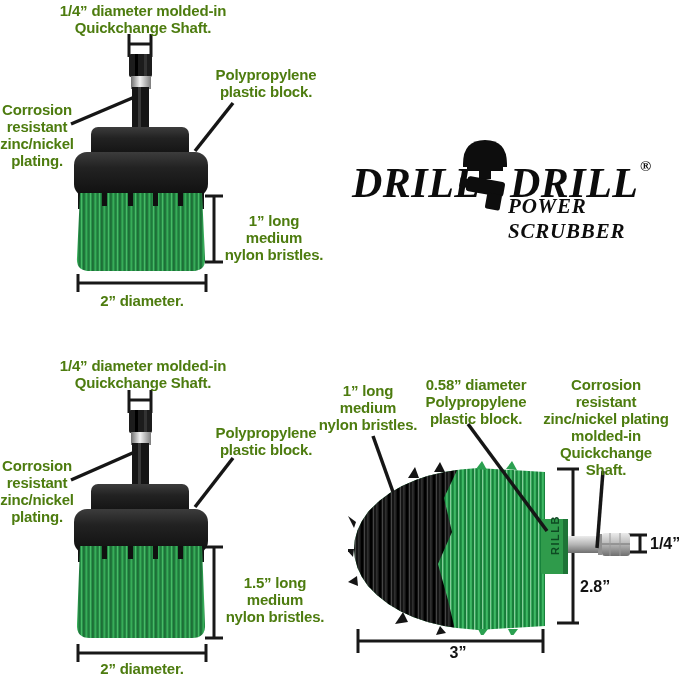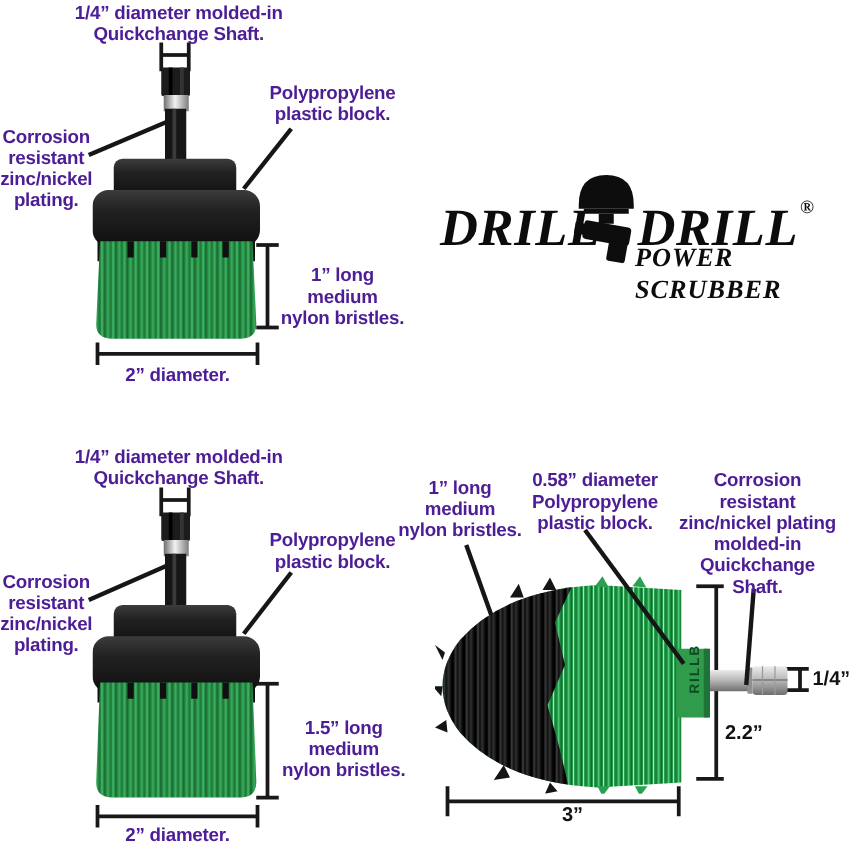--- a/index.html
+++ b/index.html
@@ -1,21 +1,21 @@
 <!DOCTYPE html>
 <html><head>
 <meta charset="utf-8">
 <style>
   html,body{margin:0;padding:0;}
   body{width:679px;height:678px;background:#ffffff;font-family:"Liberation Sans",sans-serif;}
   .canvas{position:absolute;left:0;top:0;width:679px;height:678px;background:#fff;overflow:hidden;}
   svg.abs{position:absolute;}
   .z0{z-index:1;} .z1{z-index:2;} .z2{z-index:3;}
   .lbl{position:absolute;z-index:5;white-space:pre-line;text-align:center;
-       font-size:15px;line-height:1.14;font-weight:600;color:#4c1d95;letter-spacing:-0.2px;}
+       font-size:15px;line-height:1.14;font-weight:600;color:#4d7c0f;letter-spacing:-0.2px;}
   .dimtxt{position:absolute;z-index:5;font-size:16px;font-weight:600;color:#131313;white-space:nowrap;text-align:center;}
   .logo{position:absolute;left:346px;top:136px;width:334px;height:80px;z-index:5;
         font-family:"Liberation Serif",serif;color:#0c0c0c;}
   .logo-word{position:absolute;font-style:italic;font-weight:700;font-size:42px;line-height:1;letter-spacing:0.5px;}
   .logo-reg{position:absolute;font-size:15px;font-weight:700;}
   .logo-tag{position:absolute;font-style:italic;font-weight:700;font-size:21px;letter-spacing:0.8px;}
   .dline{stroke:#181818;stroke-width:3;fill:none;}
   .lline{stroke:#161616;stroke-width:3.5;fill:none;}
 </style>
 </head>
@@ -260,21 +260,21 @@
 nylon bristles.</div>
   <div class="lbl" style="left:423px;top:376px;width:106px">0.58” diameter
 Polypropylene
 plastic block.</div>
   <div class="lbl" style="left:540px;top:376px;width:132px">Corrosion resistant
 zinc/nickel plating
 molded-in
 Quickchange
 Shaft.</div>
   <div class="dimtxt" style="left:650px;top:535px">1/4”</div>
-  <div class="dimtxt" style="left:580px;top:578px">2.2”</div>
+  <div class="dimtxt" style="left:580px;top:578px">2.8”</div>
   <div class="dimtxt" style="left:445px;top:644px;width:26px;text-align:center">3”</div>
 
   <div class="logo">
     <span class="logo-word" style="left:6px;top:26px">DRILL</span>
     <svg style="position:absolute;left:108px;top:1px" width="62" height="74" viewBox="0 0 62 74">
       <path d="M9,27 Q9,3 31,3 Q53,3 53,27 L53,30 L9,30 Z" fill="#0d0d0d"></path>
       <rect x="13" y="30" width="36" height="4" fill="#0d0d0d"></rect>
       <rect x="25" y="34" width="12" height="8" fill="#0d0d0d"></rect>
       <g transform="rotate(10 31 52)" fill="#0d0d0d">
         <rect x="12" y="42" width="38" height="15" rx="3"></rect>

